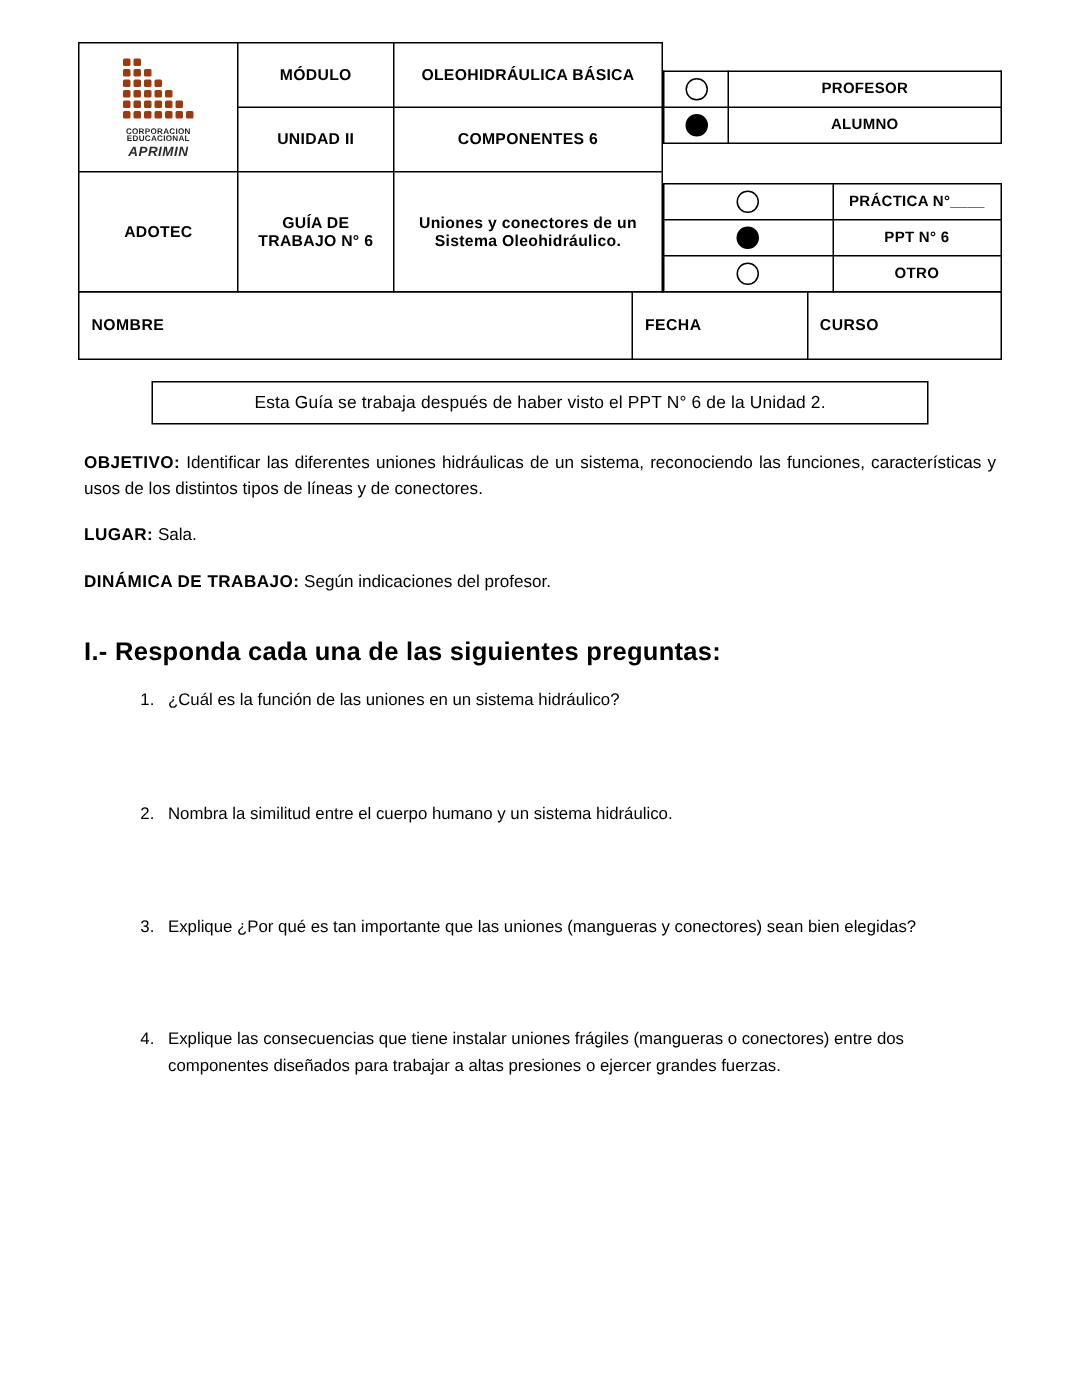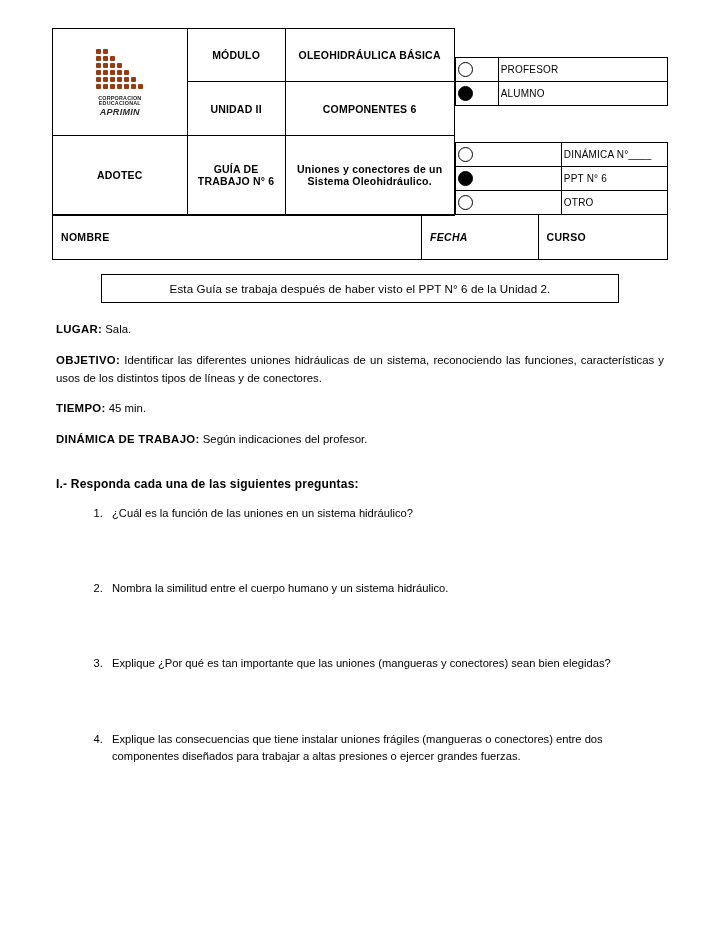--- a/index.html
+++ b/index.html
@@ -37,21 +37,21 @@
     border: 1.5px solid #000;
     vertical-align: middle;
     padding: 15px 4px;
     text-align: center;
     font-size: 10.5px;
     font-weight: bold;
     letter-spacing: 0.2px;
   }
   .logo-cell {
     width: 88px;
-    padding: 18px !important;
+    padding: 2px !important;
   }
   .logo-box {
     display: flex;
     flex-direction: column;
     align-items: center;
     justify-content: flex-start;
     line-height: 1;
   }
   .logo-dots {
     width: 52px;
@@ -104,22 +104,22 @@
     width: 198px;
   }
   table.sub {
     border-collapse: collapse;
     table-layout: fixed;
     width: 100%;
   }
   table.sub td {
     border: 1.5px solid #000;
     font-size: 10px;
-    font-weight: normal;
-    text-align: left;
+    font-weight: bold;
+    text-align: center;
     padding: 4px 2px;
     height: 15px;
   }
   td.radio-cell {
     width: 38px;
     text-align: center;
   }
   .circle {
     display: inline-block;
     width: 13px;
@@ -172,21 +172,21 @@
     padding: 0 4px;
   }
   .para {
     font-size: 11.4px;
     line-height: 1.55;
     margin: 0 0 13px 0;
     text-align: justify;
   }
   .para b { font-weight: bold; letter-spacing: .3px; }
   .section-title {
-    font-size: 12px;
+    font-size: 17px;
     font-weight: bold;
     margin: 28px 0 14px 0;
     letter-spacing: .2px;
   }
   ol.questions {
     margin: 4px;
     padding-left: 46px;
   }
   ol.questions li {
     font-size: 11.2px;
@@ -267,63 +267,60 @@
         <td class="col-label">GUÍA DE TRABAJO N° 6</td>
         <td class="col-value">Uniones y conectores de un Sistema Oleohidráulico.</td>
         <td class="right-cell">
           <table class="sub">
             <tbody>
                   <tr class="gap-row">
                     <td colspan="2"></td>
                   </tr>
             <tr>
               <td class="radio-cell"><span class="circle"></span></td>
-              <td class="sub-left">DINÁMICA N°____</td>
+              <td class="sub-left">PRÁCTICA N°____</td>
             </tr>
             <tr>
               <td class="radio-cell"><span class="circle filled"></span></td>
               <td class="sub-left">PPT N° 6</td>
             </tr>
             <tr>
               <td class="radio-cell"><span class="circle"></span></td>
               <td class="sub-left">OTRO</td>
             </tr>
           </tbody>
               </table>
         </td>
       </tr>
     </tbody>
       </table>
 
     <table class="namerow">
       <tbody>
           <tr>
         <td style="width:328px;">NOMBRE</td>
-        <td style="width:92px;font-style:italic;">FECHA</td>
+        <td style="width:92px;">FECHA</td>
         <td style="width:104px;">CURSO</td>
       </tr>
     </tbody>
       </table>
   </div>
 
   <div class="note-box">Esta Guía se trabaja después de haber visto el PPT N° 6 de la Unidad 2.</div>
 
   <div class="body">
 
     <p class="para">
+      <b>OBJETIVO</b><b>:</b><span> Identificar las diferentes uniones  hidráulicas de un sistema, reconociendo las funciones, características y  usos de los distintos  tipos de líneas  y de conectores.</span>
+    </p>
+
+    <p class="para">
       <b>LUGAR</b><b>:</b><span>   Sala.</span>
     </p>
 
-    <p class="para">
-      <b>OBJETIVO</b><b>:</b><span> Identificar las diferentes uniones  hidráulicas de un sistema, reconociendo las funciones, características y  usos de los distintos  tipos de líneas  y de conectores.</span>
-    </p>
-
-    <p class="para">
-      <b>TIEMPO</b><b>:</b><span> 45 min.</span>
-    </p>
 
     <p class="para">
       <b>DINÁMICA DE TRABAJO</b><b>:</b><span> Según indicaciones del profesor.</span>
     </p>
 
     <div class="section-title">I.- Responda cada una de las siguientes preguntas:</div>
 
     <ol class="questions">
       <li>¿Cuál es la función de las uniones en un sistema hidráulico?</li>
       <li>Nombra la similitud entre el cuerpo humano y un sistema hidráulico.</li>

